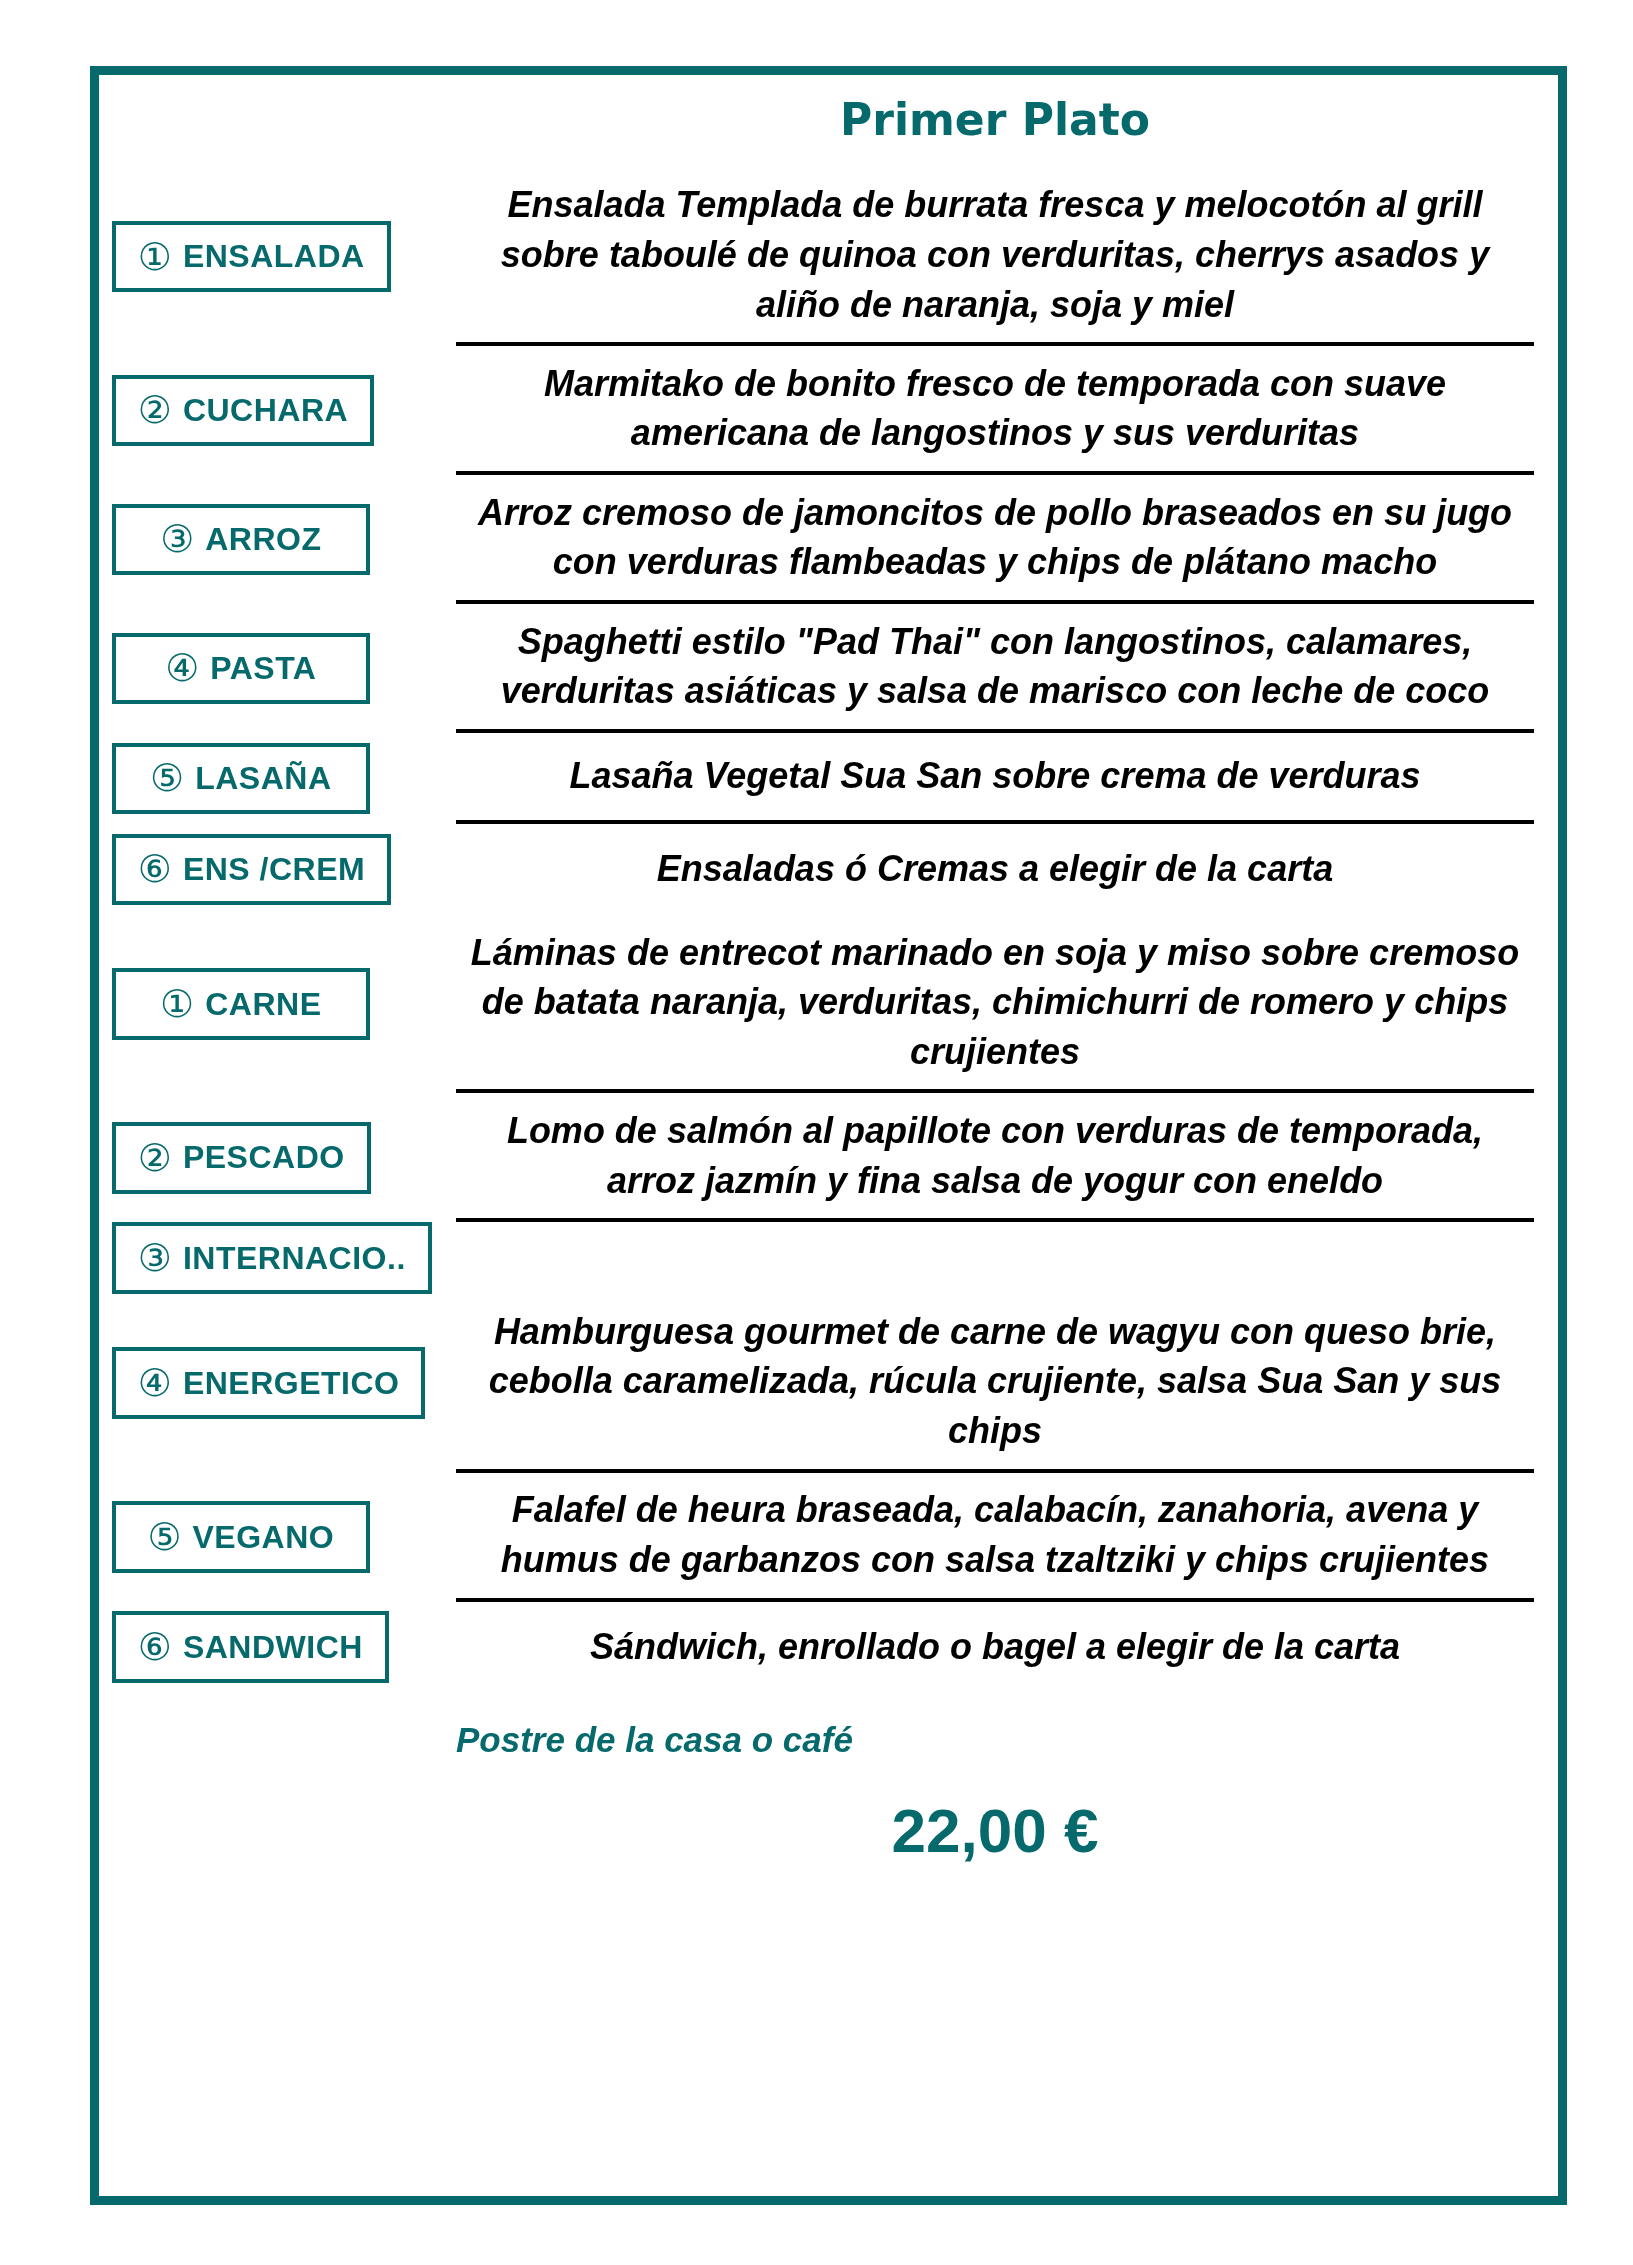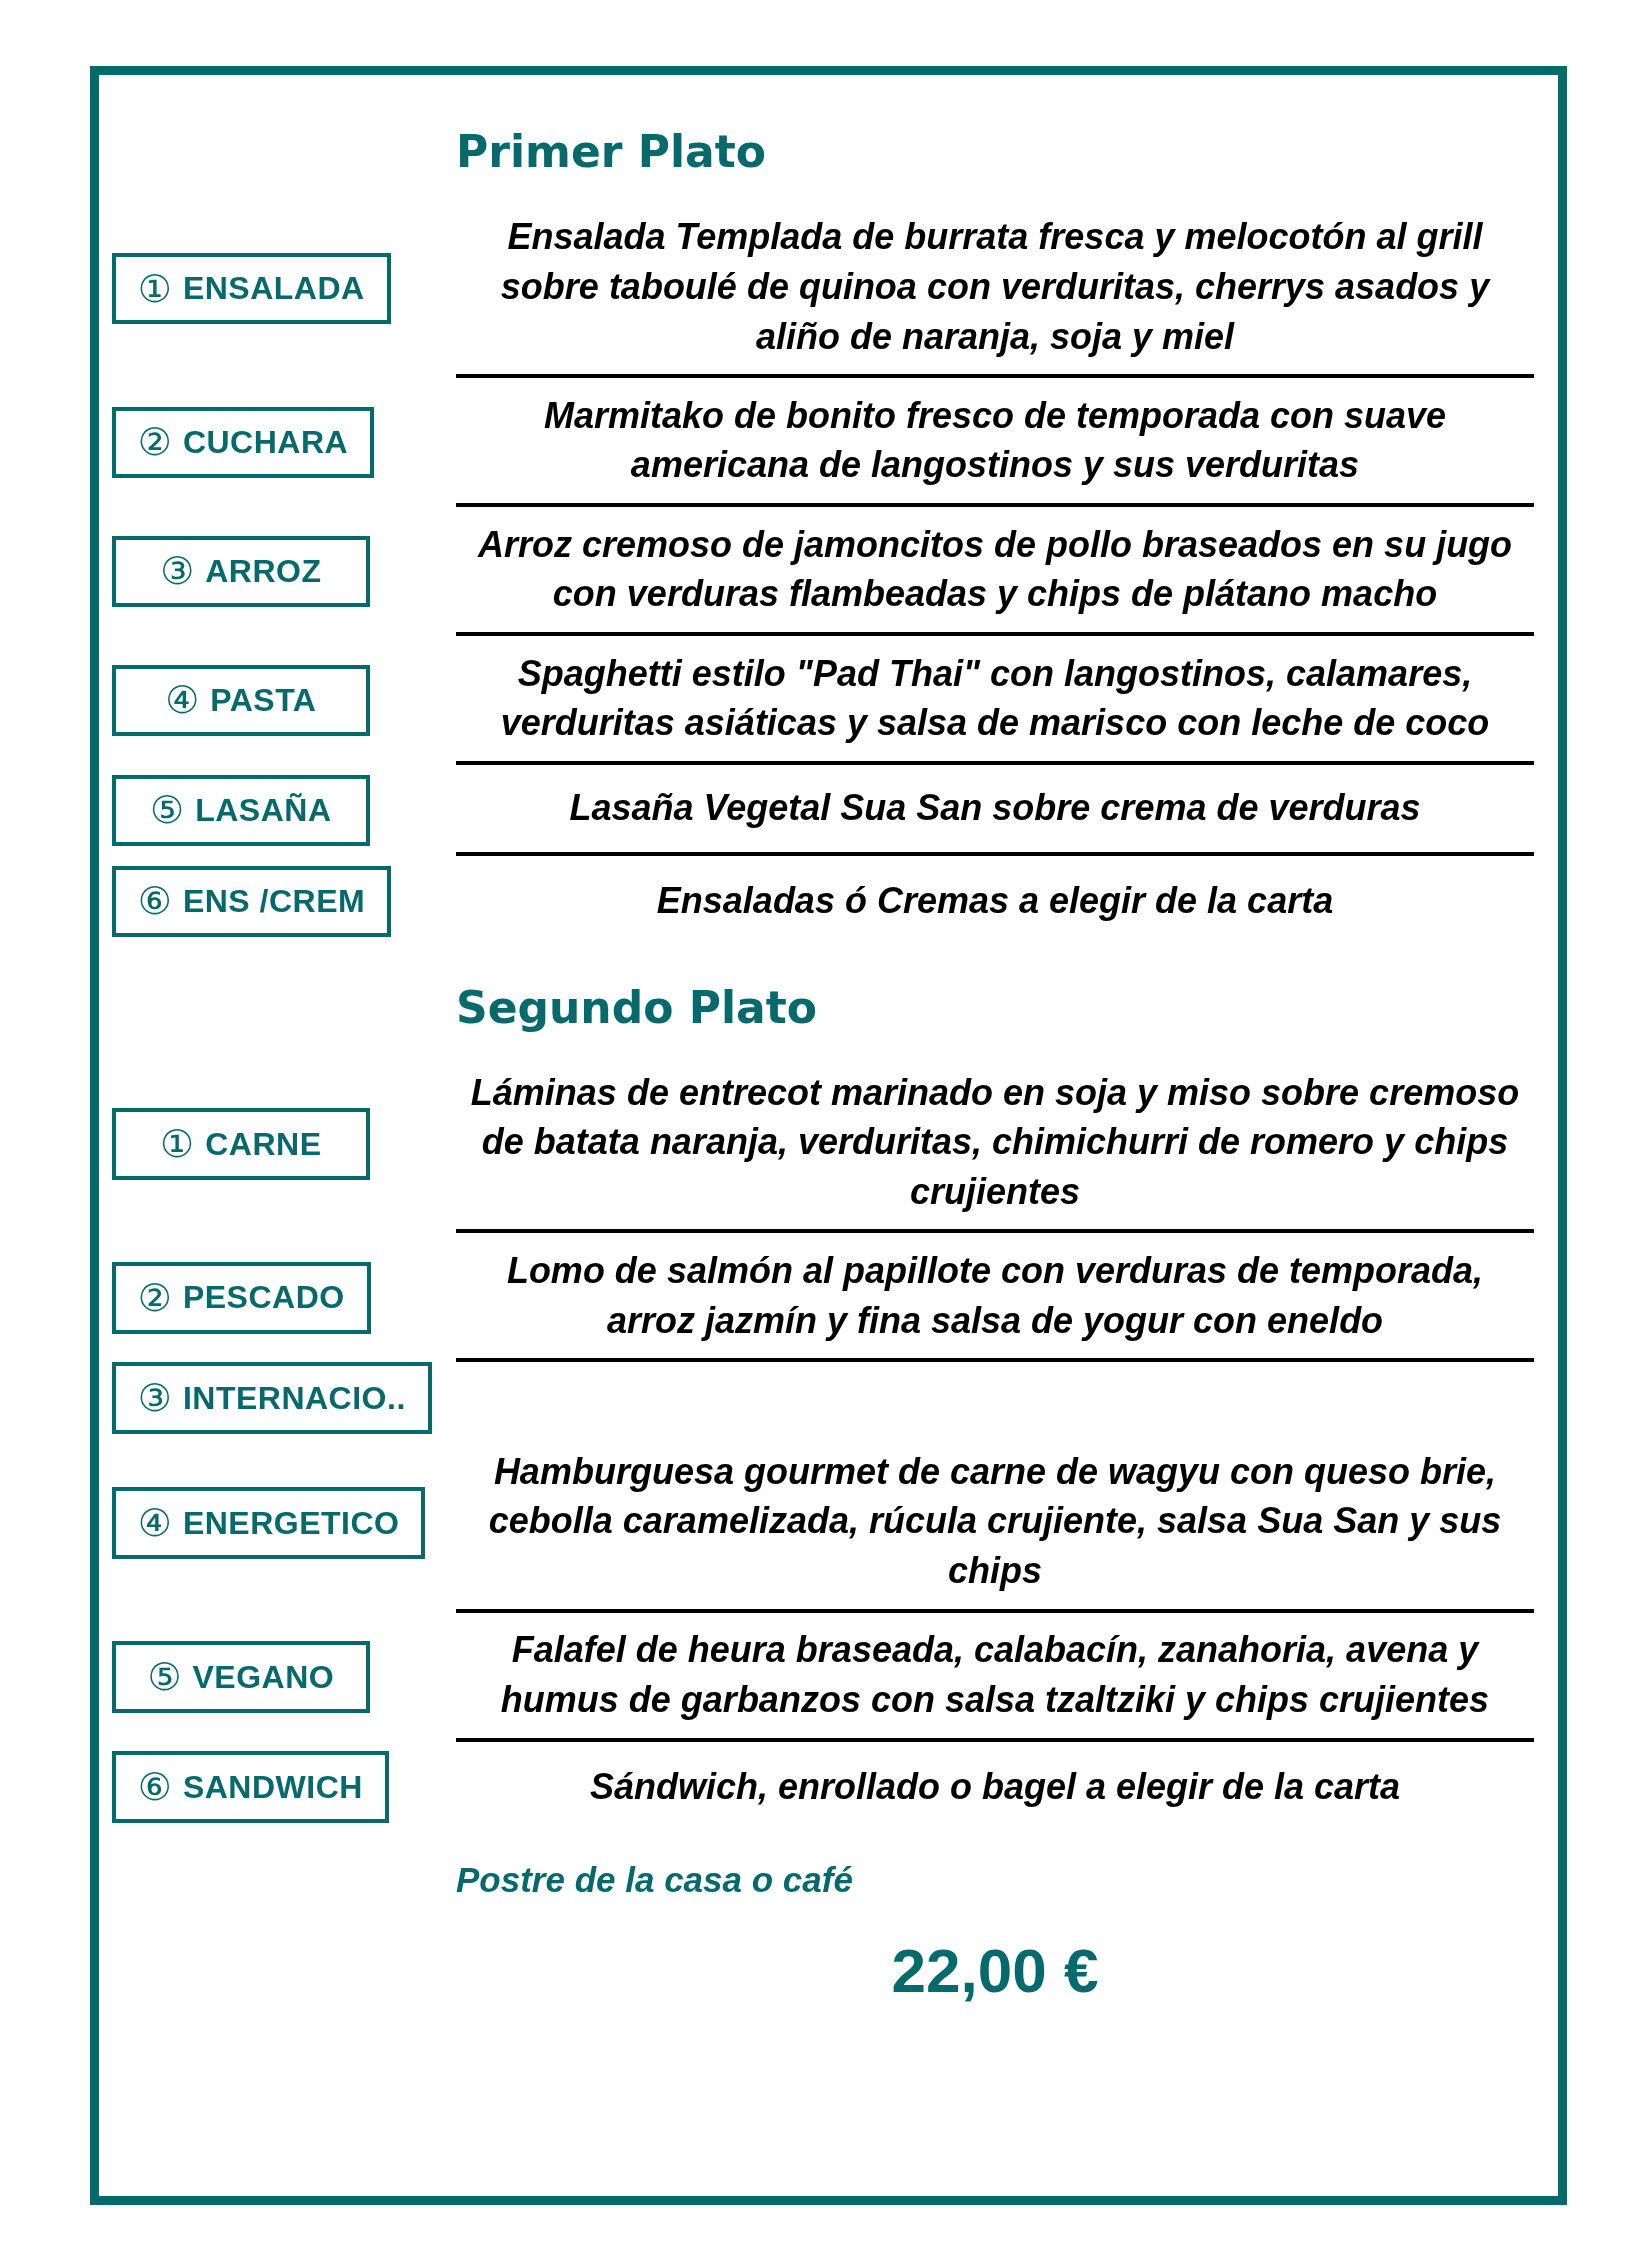--- a/index.html
+++ b/index.html
@@ -25,22 +25,23 @@
   .title{
     margin:20px 9.1px 0 9.1px;
     text-align:center;
     font-family:"DejaVu Sans",sans-serif;
     font-weight:bold;
     font-size:53px;
     letter-spacing:0.9px;
     color:var(--red);
   }
   .section-heading{
-    margin:35px 0 22px 357px;
+    margin:3px 0 22px 357px;
     width:1078px;
+    text-align:center;
     font-family:"DejaVu Sans",sans-serif;
     font-weight:bold;
     font-size:44px;
     color:var(--teal);
   }
   .rows{width:1458px;}
   .row{
     display:grid;
     grid-template-columns:357px 1078px;
     align-items:center;
@@ -155,21 +156,20 @@
     <div class="row row--last">
       <div class="label-box">
         <span class="num">⑥</span>
         <span class="lbl">ENS /CREM</span>
       </div>
       <div class="desc">Ensaladas ó Cremas a elegir de la carta</div>
     </div>
 
   </div>
 
-  <div class="section-heading">Segundo Plato</div>
 
   <div class="rows">
 
     <div class="row">
       <div class="label-box">
         <span class="num">①</span>
         <span class="lbl">CARNE</span>
       </div>
       <div class="desc">Láminas de entrecot marinado en soja y miso sobre cremoso de batata naranja, verduritas, chimichurri de romero y chips crujientes</div>
     </div>

